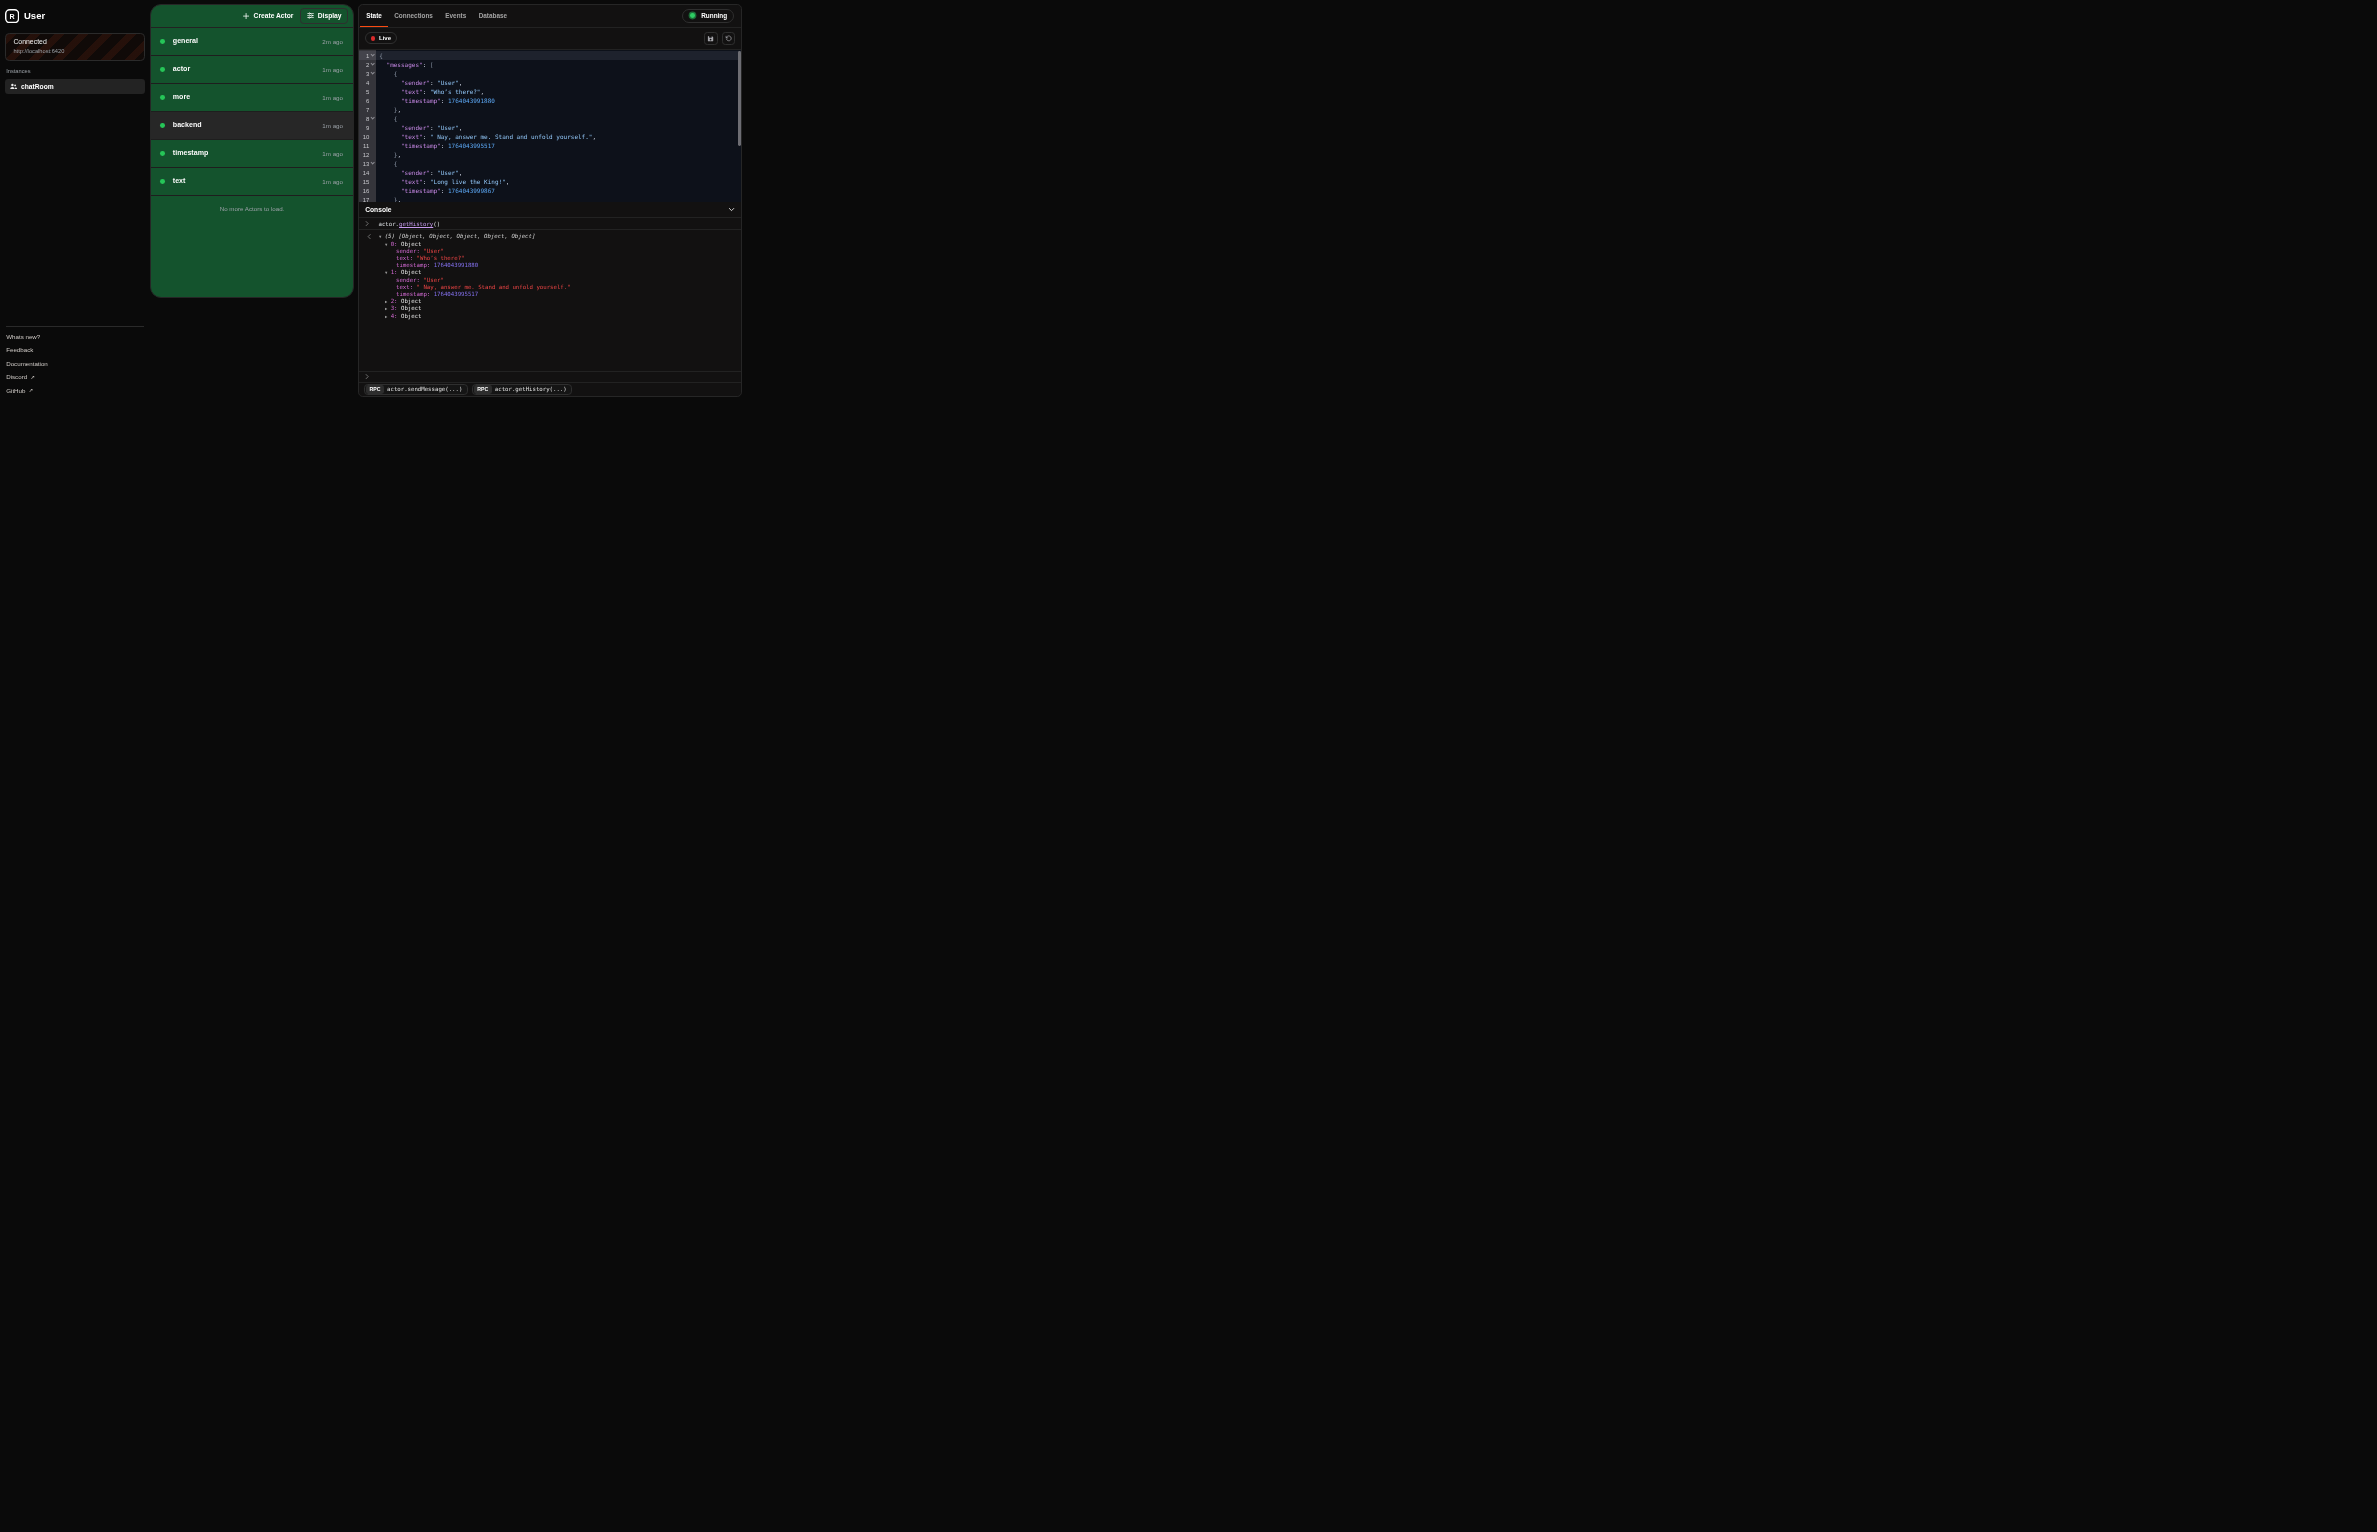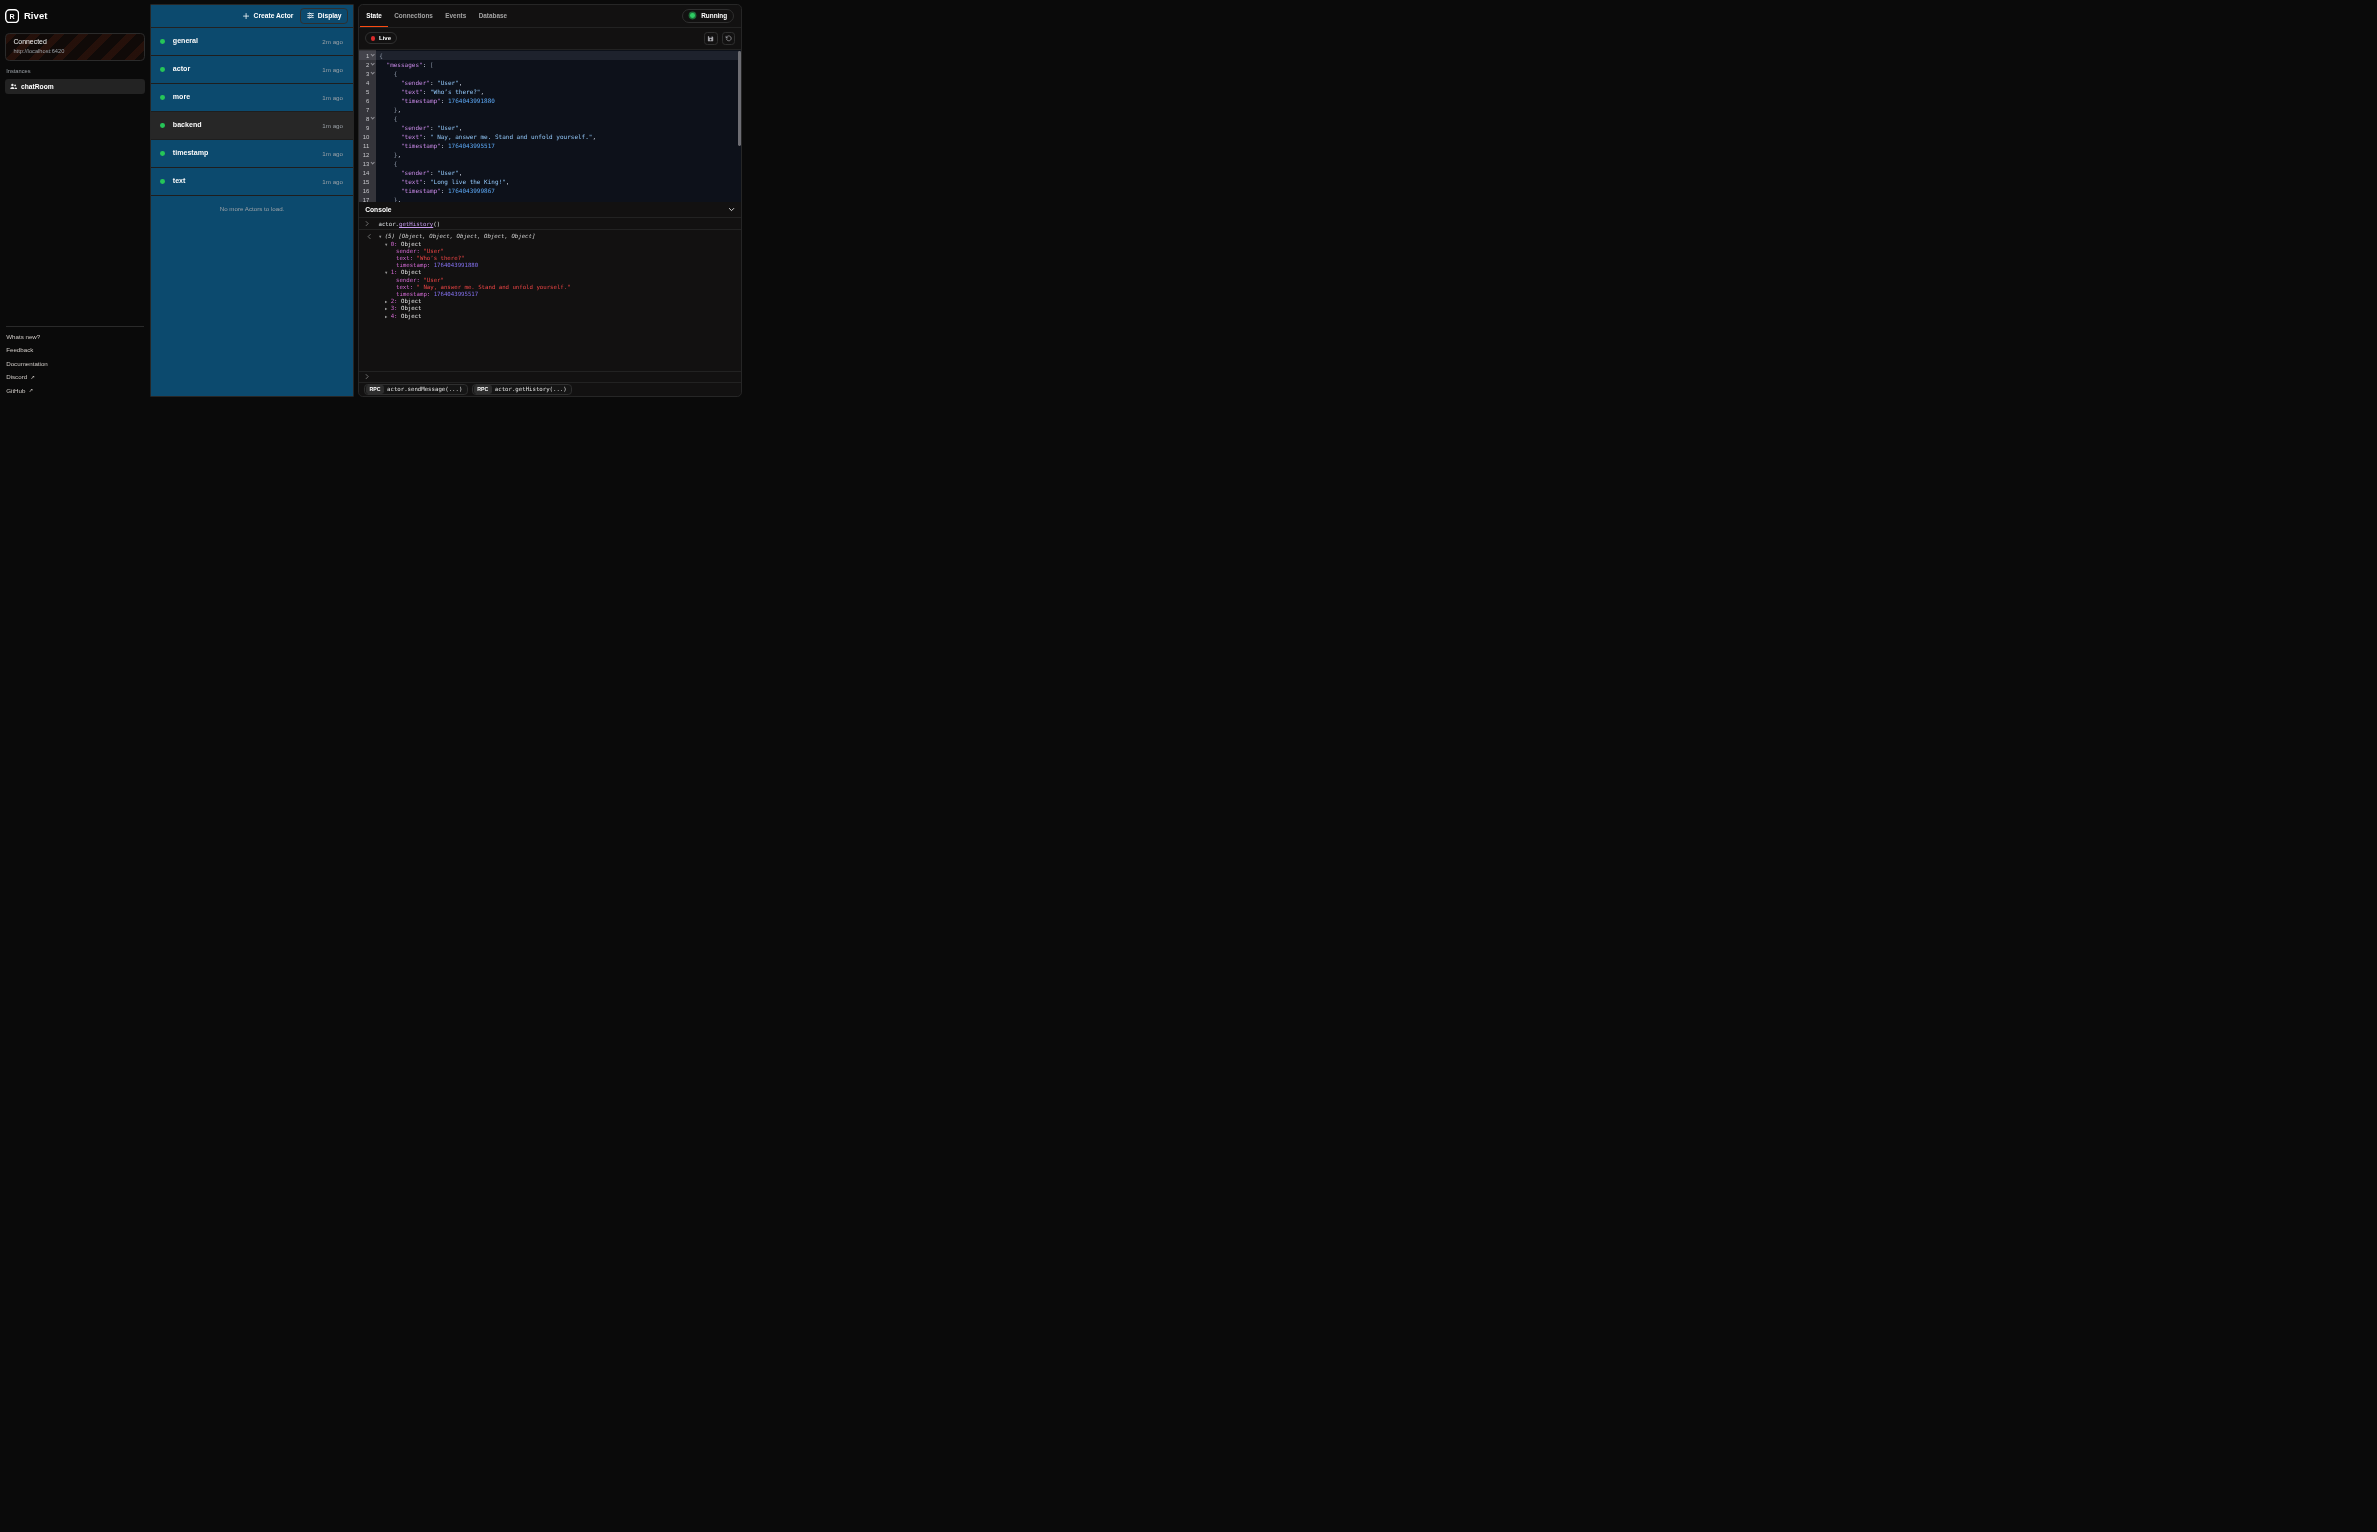--- a/index.html
+++ b/index.html
@@ -29,22 +29,22 @@
     background:#232323; border-radius:3.3px; display:flex; align-items:center; gap:4.3px;
     padding:0 4.8px; font-size:6.7px; font-weight:700; cursor:pointer;
   }
   .sidebar-footer { position:absolute; left:6.2px; width:138px; bottom:5.2px; }
   .side-divider { height:0.5px; background:#2a2a2a; margin-bottom:3.3px; }
   .side-link { height:13.5px; display:flex; align-items:center; gap:3.3px; font-size:6.2px; color:#cfcac6; cursor:pointer; }
   .ext-icon { font-size:5.2px; color:#cfcac6; }
 
   
   .actor-panel {
-    position:absolute; left:150px; top:3.8px; width:204px; height:393px;
-    background:#0c4a6e; border:0.5px solid #262626; border-radius:1px; overflow:hidden;
+    position:absolute; left:150px; top:3.8px; width:204px; height:294px;
+    background:#14532d; border:0.5px solid #262626; border-radius:11px; overflow:hidden;
   }
   .actor-header { height:23px; border-bottom:0.5px solid #222; display:flex; align-items:center; justify-content:flex-end; padding:0 4.8px; gap:1.9px; }
   .create-btn {
     display:flex; align-items:center; gap:4.3px; background:none; border:none; color:#fff;
     font-size:6.7px; font-weight:700; font-family:inherit; padding:2.9px 4.8px; cursor:pointer;
   }
   .display-btn {
     display:flex; align-items:center; gap:3.8px; background:none; border:0.5px solid #2f2f2f; border-radius:3.8px;
     color:#fff; font-size:6.7px; font-weight:700; font-family:inherit; height:15.7px; padding:0 5.7px; cursor:pointer;
   }
@@ -130,21 +130,21 @@
 <div>
 
   <aside class="sidebar">
     <div class="brand">
       <span style="display:flex;">
         <svg width="14.3" height="14.3" viewBox="0 0 30 30">
           <rect x="1.5" y="1.5" width="27" height="27" rx="8.5" fill="none" stroke="#fff" stroke-width="3"></rect>
           <text x="15" y="21" text-anchor="middle" font-family="Liberation Sans, sans-serif" font-size="15" font-weight="bold" fill="#fff">R</text>
         </svg>
       </span>
-      <span class="brand-name">Rivet</span>
+      <span class="brand-name">User</span>
     </div>
 
     <div class="conn-card">
       <div class="conn-status">Connected</div>
       <div class="conn-url">http://localhost:6420</div>
     </div>
 
     <div class="instances-label">Instances</div>
 
     <div class="instance-item">

